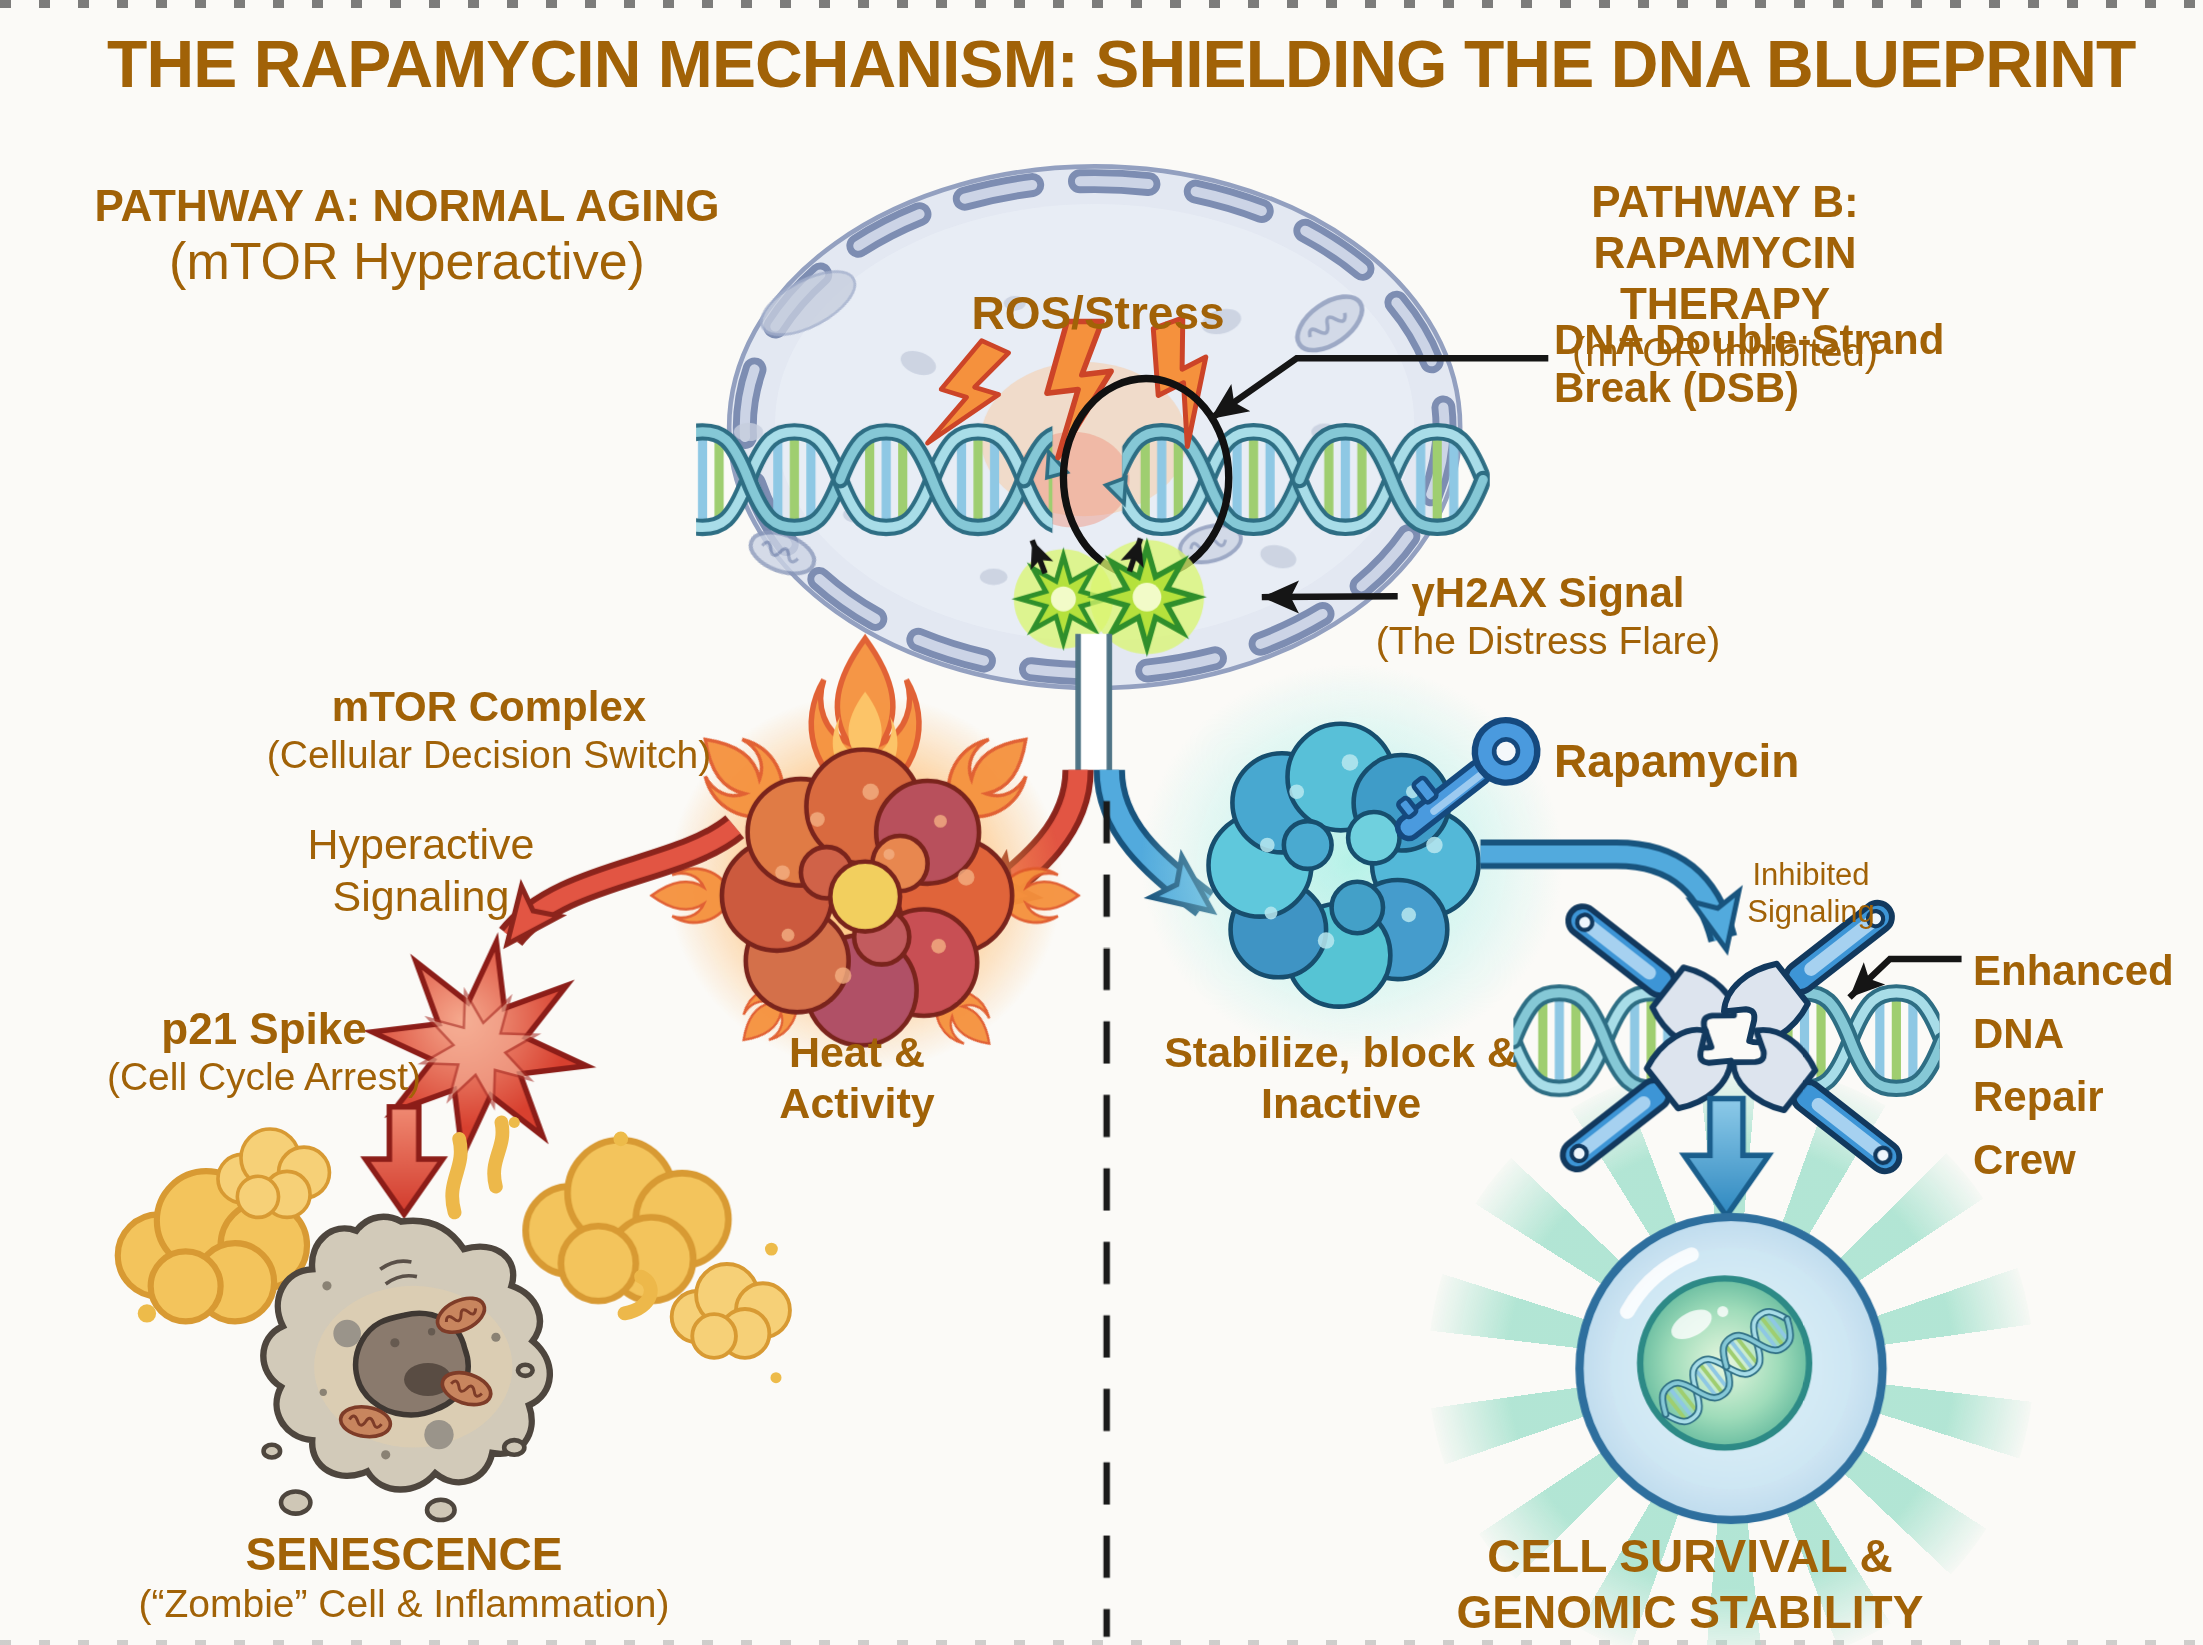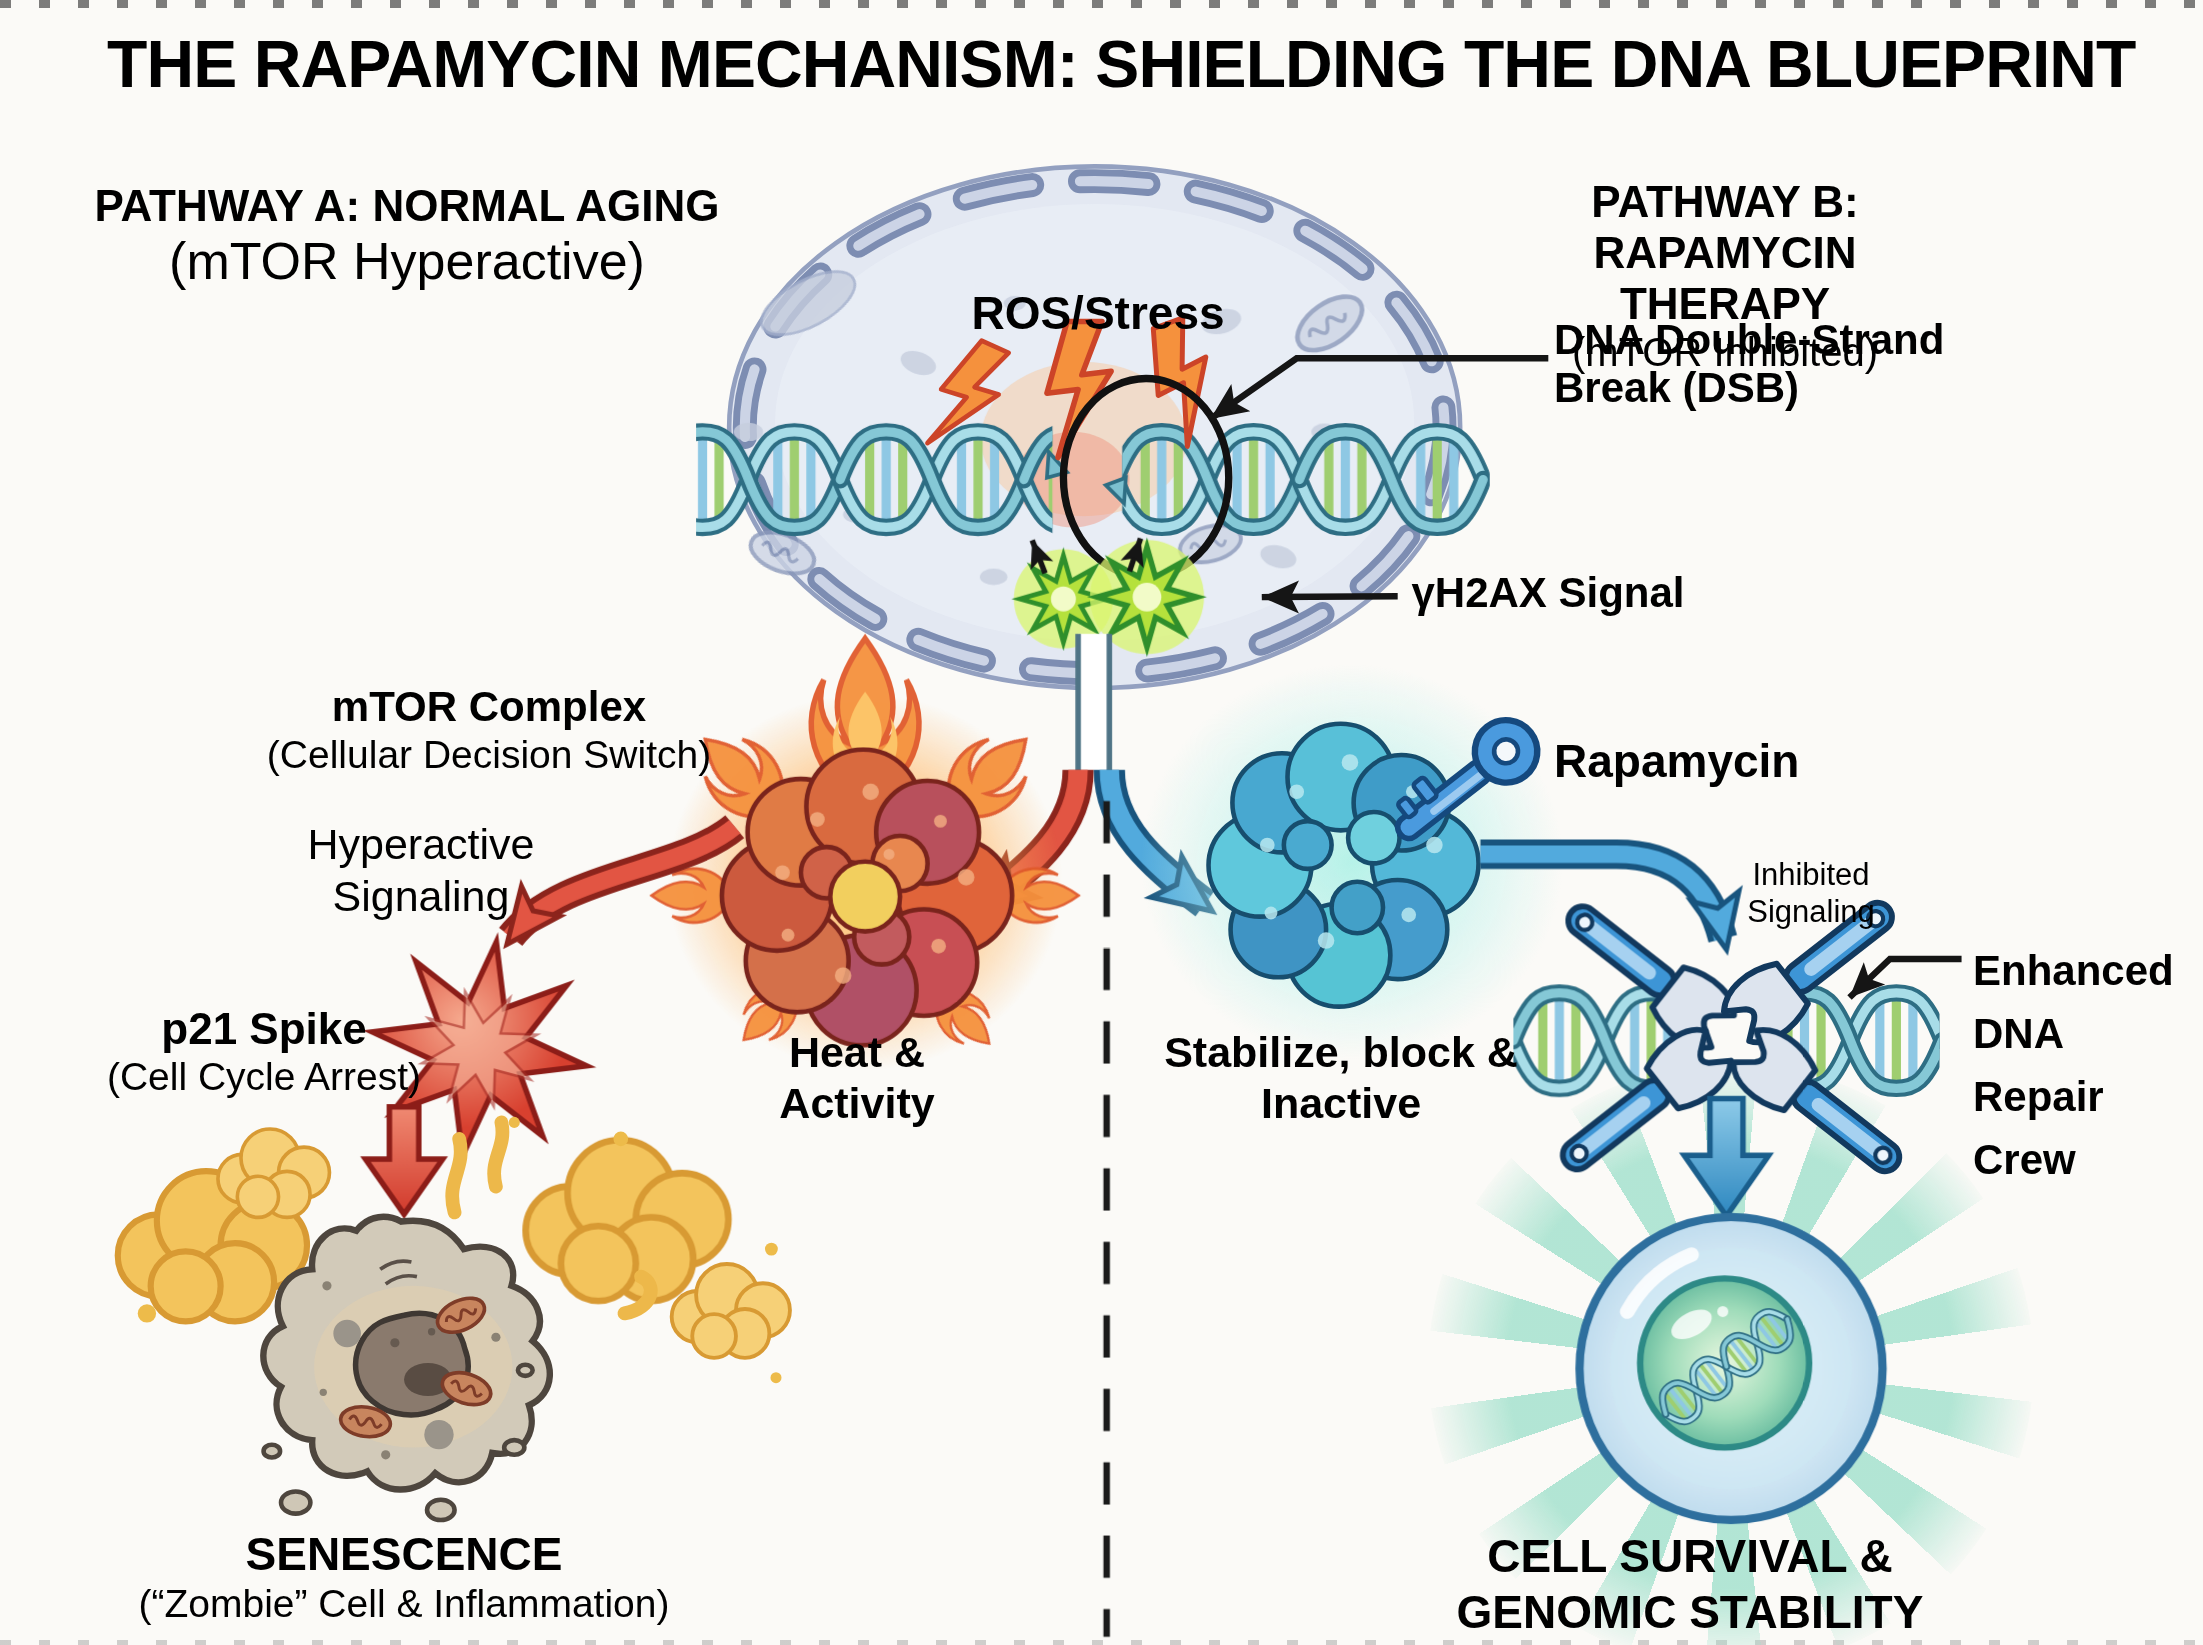--- a/index.html
+++ b/index.html
@@ -8,21 +8,21 @@
   .canvas{position:absolute;inset:0;}
   .topstrip{position:absolute;top:0;left:0;width:100%;height:8.3px;
     background:repeating-linear-gradient(90deg,rgba(40,40,40,.6) 0 11px,transparent 11px 39px);}
   .botstrip{position:absolute;bottom:0;left:0;width:100%;height:6.4px;opacity:.35;
     background:repeating-linear-gradient(90deg,rgba(40,40,40,.6) 0 11px,transparent 11px 39px);}
   .rays{position:absolute;left:1428px;top:1063px;width:606px;height:606px;border-radius:50%;
     background:repeating-conic-gradient(from -6deg,rgba(160,224,203,.8) 0deg 11deg,rgba(255,255,255,0) 11deg 25.7deg);
     -webkit-mask:radial-gradient(circle,#000 0%,#000 52%,transparent 72%);
     mask:radial-gradient(circle,#000 0%,#000 52%,transparent 72%);}
   svg.art{position:absolute;left:0;top:0;z-index:2;}
-  .lbl{position:absolute;color:#000000;z-index:5;line-height:1.16;}
+  .lbl{position:absolute;color:#a16207;z-index:5;line-height:1.16;}
   .ctr{transform:translateX(-50%);text-align:center;}
   .b{font-weight:bold;}
   .pre{white-space:pre-line;}
   
   .rgG{stroke:#9fce70;stroke-width:10;stroke-linecap:round;}
   .rgB{stroke:#8ec8e4;stroke-width:10;stroke-linecap:round;}
   .strOut{fill:none;stroke:#2e6e84;stroke-width:19;stroke-linecap:round;}
   .strIn{fill:none;stroke:var(--dna-teal,#85c8d6);stroke-width:10;stroke-linecap:round;}
   .strIn2{fill:none;stroke:#a8dde8;stroke-width:10;stroke-linecap:round;}
 </style>
@@ -405,20 +405,21 @@
   <div class="lbl ctr" style="left:1725px;top:176px;">
     <div class="b" style="font-size:44px;">PATHWAY B: RAPAMYCIN THERAPY</div>
     <div style="font-size:40px;">(mTOR Inhibited)</div>
   </div>
 
   <div class="lbl ctr b" style="left:1098px;top:287px;font-size:46px;">ROS/Stress</div>
   <div class="lbl b pre" style="left:1554px;top:316px;font-size:42px;line-height:1.14;">DNA Double-Strand
 Break (DSB)</div>
   <div class="lbl ctr" style="left:1548px;top:569px;text-align:center;">
     <div class="b" style="font-size:42px;">γH2AX Signal</div>
+    <div style="font-size:39px;">(The Distress Flare)</div>
   </div>
 
   <div class="lbl ctr" style="left:489px;top:683px;">
     <div class="b" style="font-size:42px;">mTOR Complex</div>
     <div style="font-size:39px;">(Cellular Decision Switch)</div>
   </div>
   <div class="lbl ctr pre" style="left:421px;top:819px;font-size:43px;line-height:1.2;">Hyperactive
 Signaling</div>
   <div class="lbl ctr" style="left:264px;top:1003px;">
     <div class="b" style="font-size:44px;">p21 Spike</div>

